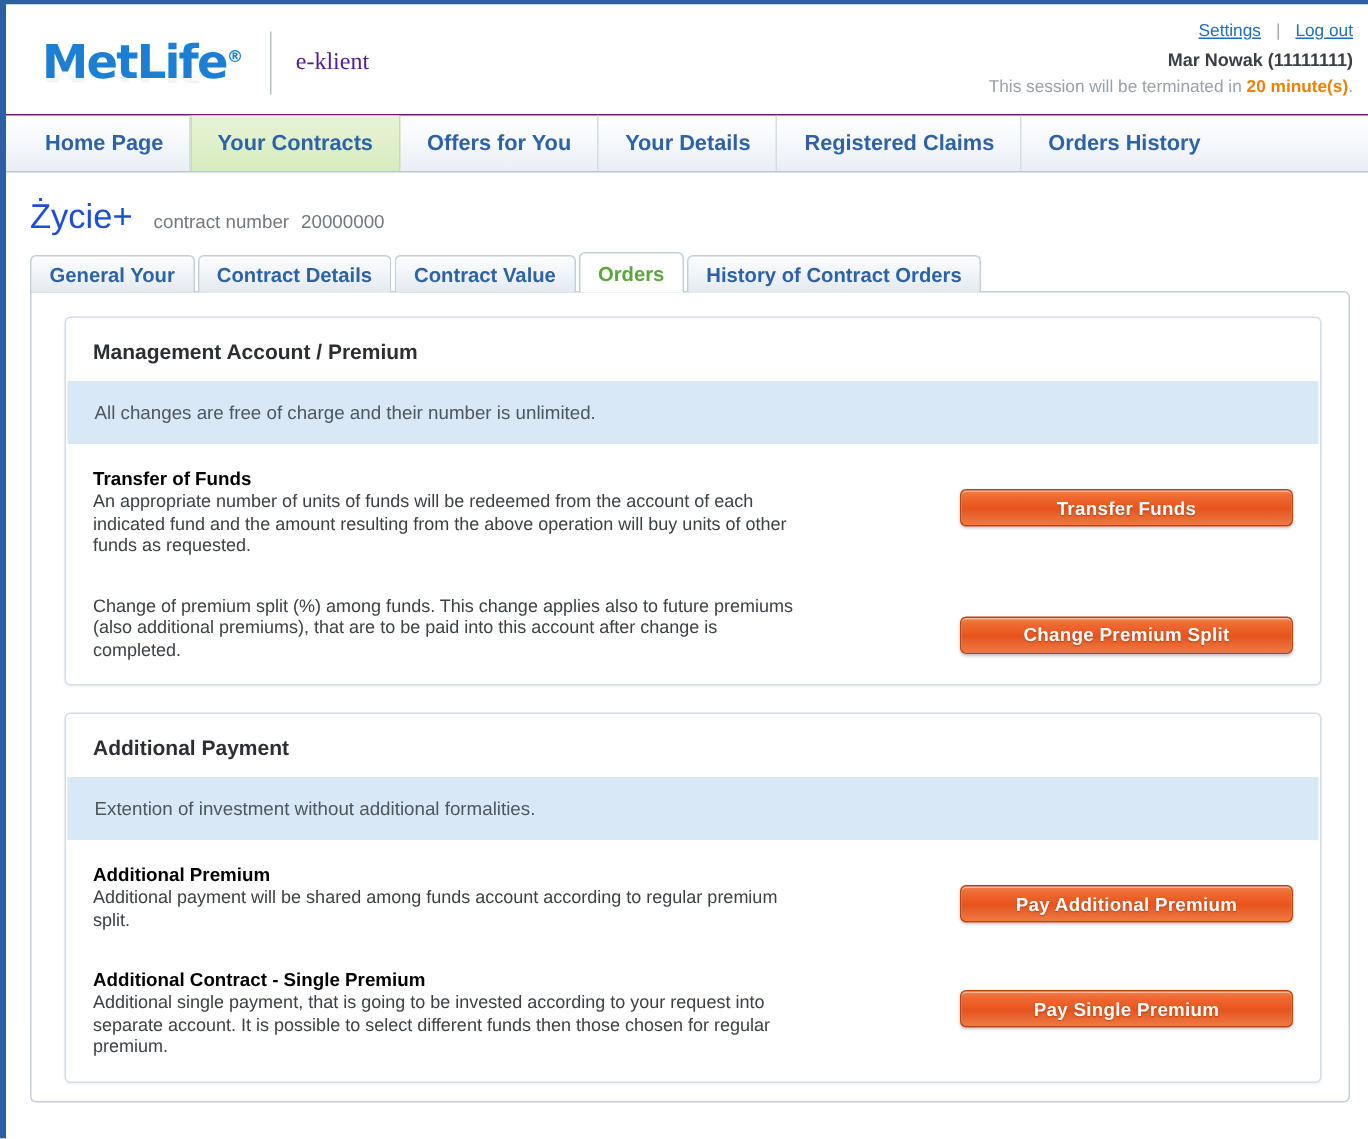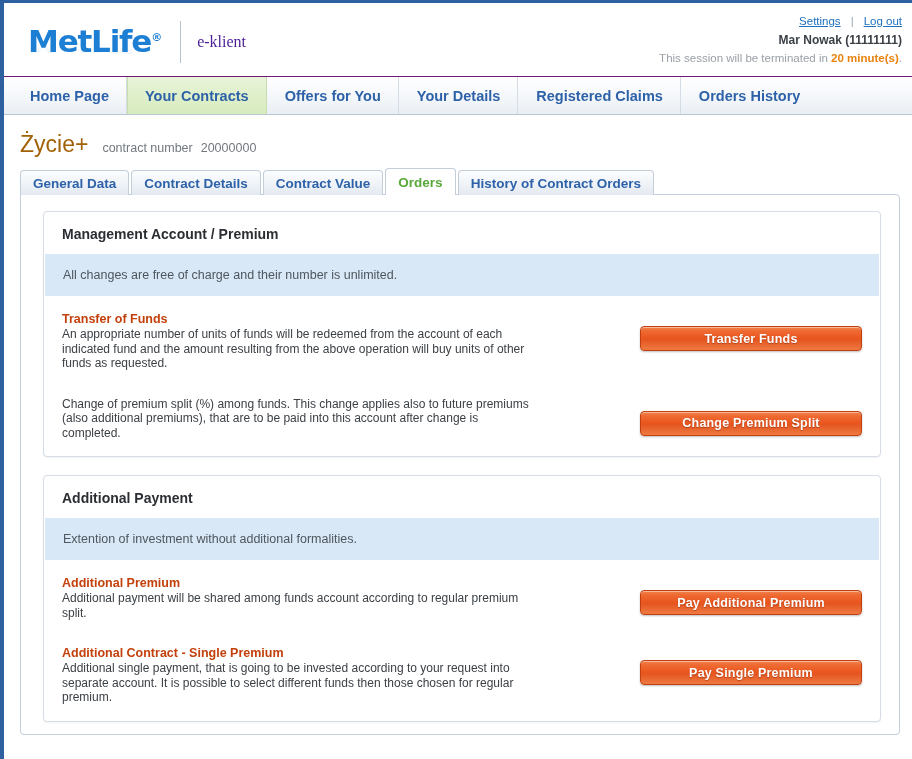--- a/index.html
+++ b/index.html
@@ -155,21 +155,21 @@
   }
 
   
   .contract-head {
     padding: 16px 0 10px 16px;
     display: flex;
     align-items: baseline;
   }
   .contract-name {
     font-size: 23px;
-    color: #a16207;
+    color: #1d4ed8;
     font-family: "Liberation Sans", sans-serif;
   }
   .contract-meta {
     font-size: 12.5px;
     color: #72787f;
     margin-left: 14px;
   }
   .contract-number { margin-left: 8px; }
 
   
@@ -250,21 +250,21 @@
     align-items: flex-start;
     justify-content: space-between;
     padding-top: 16px;
   }
 
   .row-text { width: 470px; }
 
   .row-title {
     font-size: 12.5px;
     font-weight: bold;
-    color: #c2410c;
+    color: #000000;
     margin-bottom: 1px;
   }
   .row-desc {
     font-size: 12px;
     color: #3c4146;
     line-height: 14.5px;
   }
 
   .btn-cell {
     width: 222px;
@@ -343,21 +343,21 @@
       </div>
   </div>
 
   <div class="contract-head">
     <div class="contract-name">Życie+</div>
     <div class="contract-meta"><span>contract number</span><span class="contract-number">20000000</span></div>
   </div>
 
   <div class="subtabs">
     <div class="subtab">
-        <span>General Data</span>
+        <span>General Your</span>
       </div>
     <div class="subtab">
         <span>Contract Details</span>
       </div>
     <div class="subtab">
         <span>Contract Value</span>
       </div>
     <div class="subtab active">
         <span>Orders</span>
       </div>

